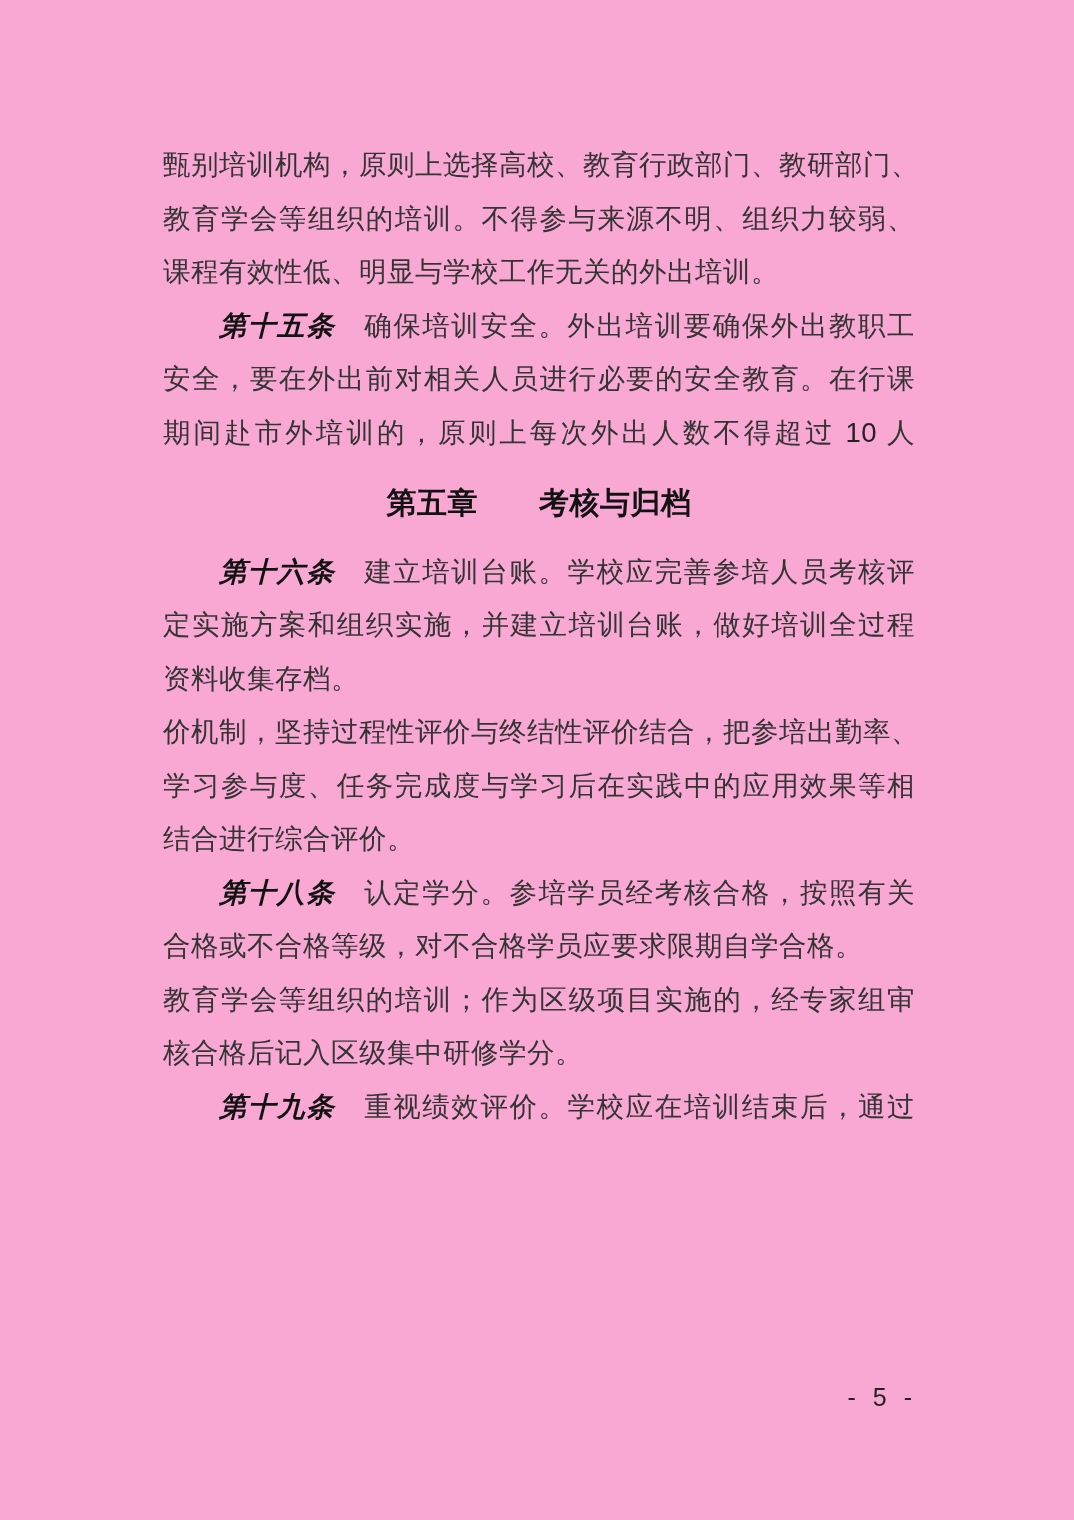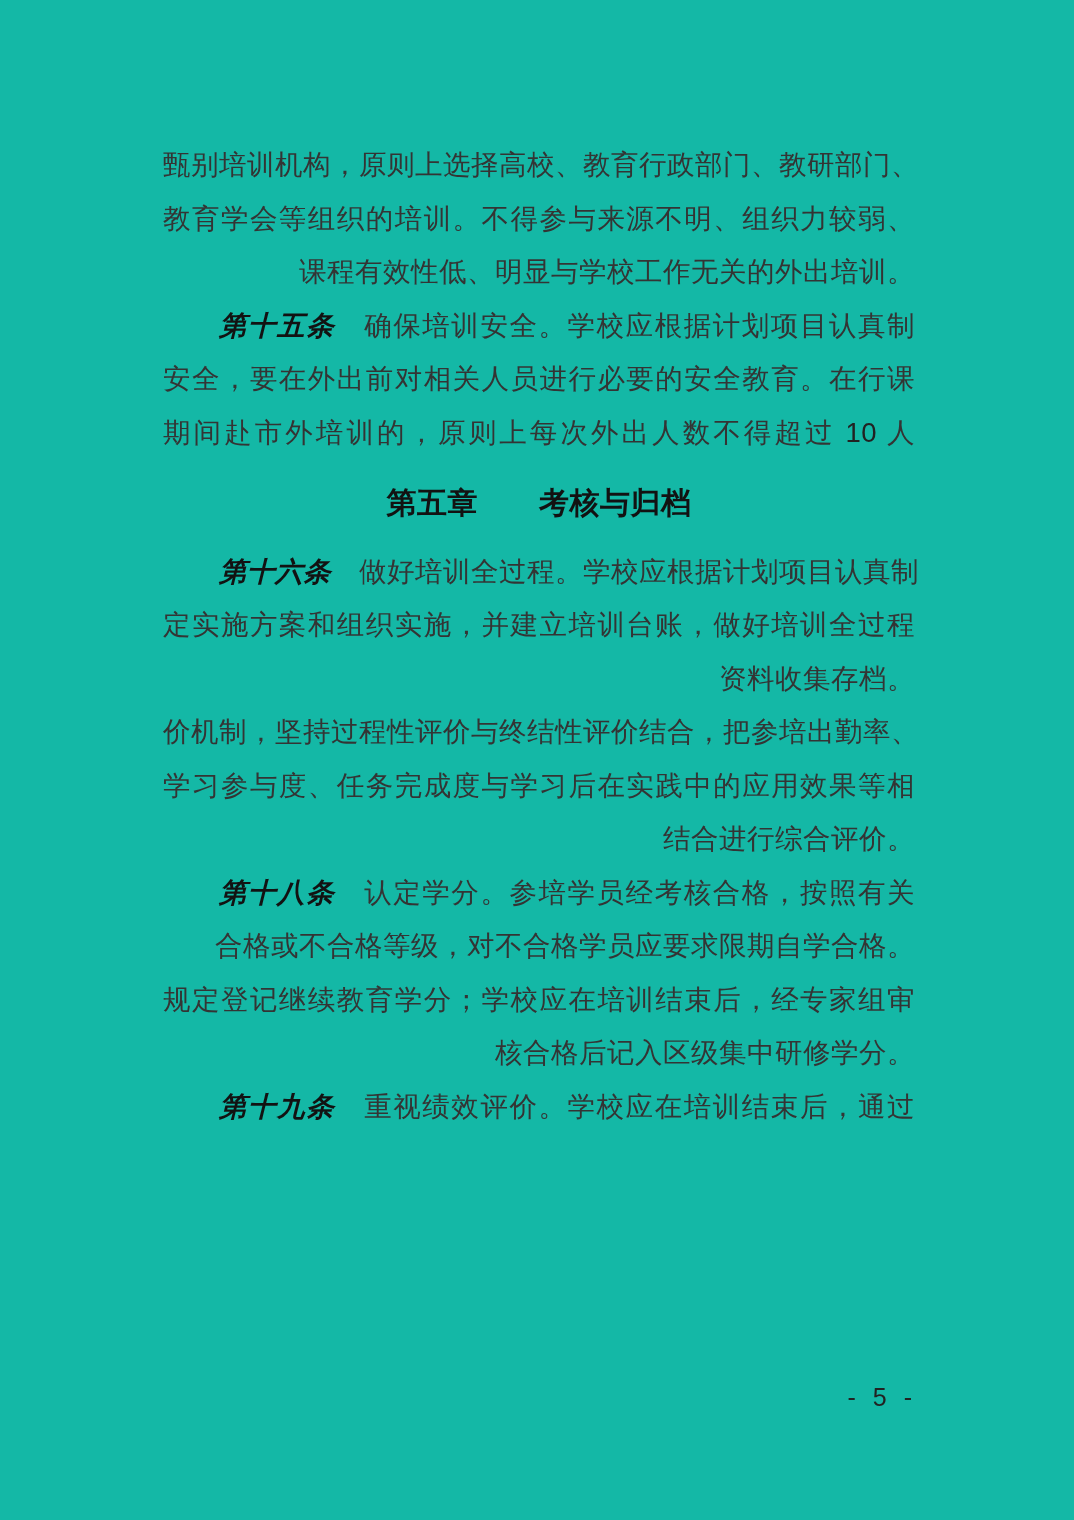--- a/index.html
+++ b/index.html
@@ -4,37 +4,37 @@
 <style>
   html, body {
     margin: 0;
     padding: 0;
     background: #ffffff;
   }
   .page {
     position: relative;
     width: 1074px;
     height: 1520px;
-    background: #14b8a6;
+    background: #f9a8d4;
     overflow: hidden;
     font-family: "Liberation Serif", "DejaVu Serif", serif;
     color: #343434;
   }
   .content {
     position: absolute;
     left: 163px;
     top: 138px;
     width: 752px;
   }
   .line {
     font-size: 27.5px;
     line-height: 53.5px;
     height: 53.5px;
     white-space: nowrap;
-    text-align: right;
+    text-align: left;
     letter-spacing: 0.5px;
   }
   .line.justify {
     text-align: justify;
     text-align-last: justify;
     text-justify: inter-character;
   }
   .line.indent {
     text-indent: 56px;
   }
@@ -69,30 +69,30 @@
   }
 </style>
 </head>
 <body>
 
 <div class="page">
   <div class="content">
       <div class="line justify"><span>甄别培训机构，原则上选择高校、教育行政部门、教研部门、</span></div>
       <div class="line justify"><span>教育学会等组织的培训。不得参与来源不明、组织力较弱、</span></div>
       <div class="line"><span>课程有效性低、明显与学校工作无关的外出培训。</span></div>
-      <div class="line justify indent"><span class="term">第十五条</span><span>　确保培训安全。学校应根据计划项目认真制</span></div>
+      <div class="line justify indent"><span class="term">第十五条</span><span>　确保培训安全。外出培训要确保外出教职工</span></div>
       <div class="line justify"><span>安全，要在外出前对相关人员进行必要的安全教育。在行课</span></div>
       <div class="line justify"><span>期间赴市外培训的，原则上每次外出人数不得超过 </span><span class="num">10</span><span> 人</span></div>
       <div class="line chapter"><span>第五章</span><span>　　</span><span>考核与归档</span></div>
-      <div class="line justify indent"><span class="term">第十六条</span><span>　做好培训全过程。学校应根据计划项目认真制</span></div>
+      <div class="line justify indent"><span class="term">第十六条</span><span>　建立培训台账。学校应完善参培人员考核评</span></div>
       <div class="line justify"><span>定实施方案和组织实施，并建立培训台账，做好培训全过程</span></div>
       <div class="line"><span>资料收集存档。</span></div>
       <div class="line justify"><span>价机制，坚持过程性评价与终结性评价结合，把参培出勤率、</span></div>
       <div class="line justify"><span>学习参与度、任务完成度与学习后在实践中的应用效果等相</span></div>
       <div class="line"><span>结合进行综合评价。</span></div>
       <div class="line justify indent"><span class="term">第十八条</span><span>　认定学分。参培学员经考核合格，按照有关</span></div>
       <div class="line"><span>合格或不合格等级，对不合格学员应要求限期自学合格。</span></div>
-      <div class="line justify"><span>规定登记继续教育学分；学校应在培训结束后，经专家组审</span></div>
+      <div class="line justify"><span>教育学会等组织的培训；作为区级项目实施的，经专家组审</span></div>
       <div class="line"><span>核合格后记入区级集中研修学分。</span></div>
       <div class="line justify indent"><span class="term">第十九条</span><span>　重视绩效评价。学校应在培训结束后，通过</span></div>
     </div>
   <div class="pagenum">- 5 -</div>
 </div>
 
 </body></html>

